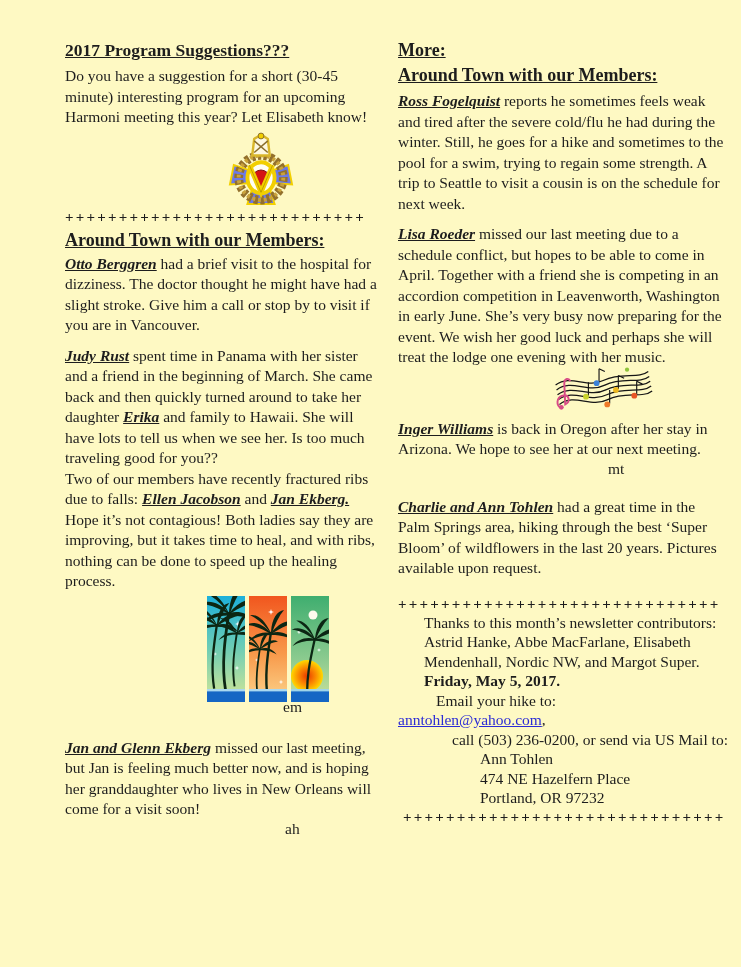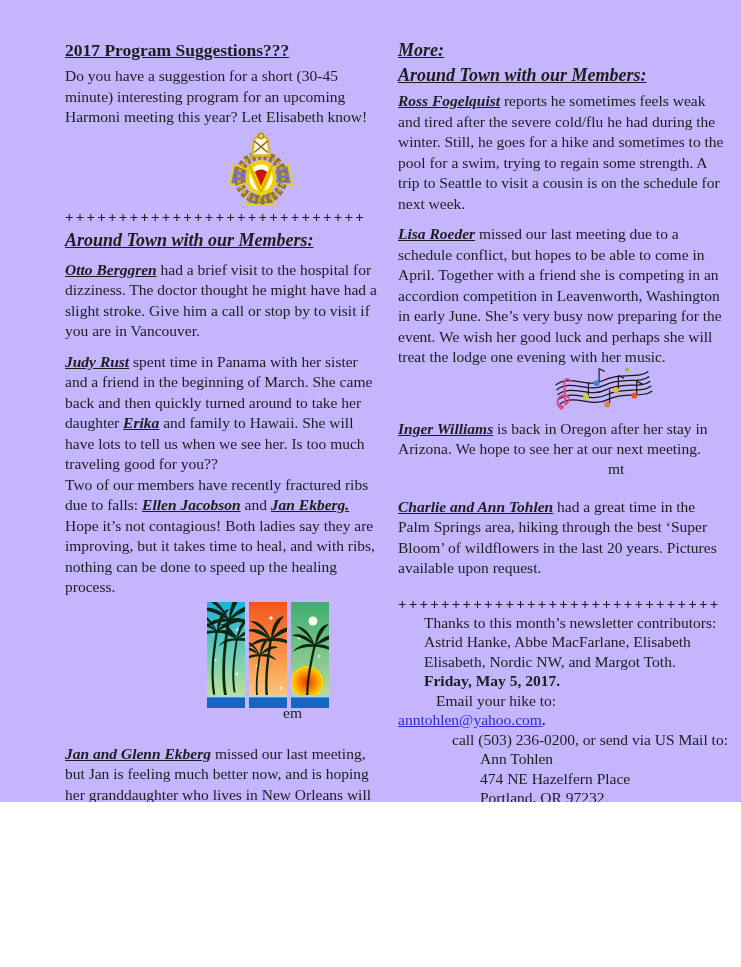--- a/index.html
+++ b/index.html
@@ -1,26 +1,26 @@
 <!DOCTYPE html>
 <html><head>
 <meta charset="utf-8">
 <style>
   * { margin:0; padding:0; box-sizing:border-box; }
   html,body { background:#ffffff; }
   .page {
-    position:relative; width:741px; height:802px; background:#c4b5fd;
+    position:relative; width:741px; height:967px; background:#fef9c3;
     overflow:hidden; font-family:"Liberation Serif","DejaVu Serif",serif;
     color:#1d1d1d;
   }
   .col { position:absolute; top:38px; font-size:15.5px; line-height:20.5px; }
   .col-left  { left:65px;  width:313px; }
   .col-right { left:398px; width:332px; }
   .h1 { font-size:17.5px; line-height:24px; font-weight:bold; text-decoration:underline; margin-bottom:4px; }
-  .h2 { font-size:18px; line-height:25px; font-weight:bold; font-style:italic; text-decoration:underline; }
+  .h2 { font-size:18px; line-height:25px; font-weight:bold; text-decoration:underline; }
   .member { font-weight:bold; font-style:italic; text-decoration:underline; }
   p.para { margin:0 0 10px 0; }
   .plus-row { font-weight:bold; letter-spacing:2.2px; font-size:15px; line-height:18px; white-space:nowrap; }
   .initials { line-height:18px; }
   .emblem-wrap { margin:-6px 0 2px 163px; height:74px; }
   .palms-wrap  { margin:-6px 0 0 142px; height:106px; }
   .music-wrap  { margin:-8px 0 0 147px; height:56px; }
   .contrib { line-height:19.5px; }
   .contrib .ln    { margin-left:26px; }
   .contrib .ln-b  { margin-left:26px; font-weight:bold; }
@@ -57,21 +57,21 @@
         <path d="M25,24 L27,7 Q34,1 41,7 L43,24 Z" fill="#fdf8e0" stroke="#d9b62a" stroke-width="2.5"></path>
         <path d="M27,9 L41,21 M41,9 L27,21" stroke="#8a6d2a" stroke-width="1.5"></path>
         <circle cx="34" cy="4" r="3" fill="#f2cf00" stroke="#8a6d2a" stroke-width="1"></circle>
       </svg>
     </div>
 
     <div class="plus-row">++++++++++++++++++++++++++++</div>
 
     <div class="h2" style="margin-top:2px;">Around Town with our Members:</div>
 
-    <p class="para" style="margin-top:7px;"><span class="member">Otto Berggren</span><span> had a brief visit to the hospital for dizziness.  The doctor thought he might have had a slight stroke.  Give him a call or stop by to visit if you are in Vancouver.</span></p>
+    <p class="para" style="margin-top:1px;"><span class="member">Otto Berggren</span><span> had a brief visit to the hospital for dizziness.  The doctor thought he might have had a slight stroke.  Give him a call or stop by to visit if you are in Vancouver.</span></p>
 
     <p class="para" style="margin-bottom:0;"><span class="member">Judy Rust</span><span> spent time in Panama with her sister and a friend in the beginning of March. She came back and then quickly turned around to take her daughter </span><span class="member">Erika</span><span> and family to Hawaii.  She will have lots to tell us when we see her.  Is too much traveling good for you??</span></p>
 
     <p class="para"><span>Two of our members have recently fractured ribs due to falls:  </span><span class="member">Ellen Jacobson</span><span> and </span><span class="member">Jan Ekberg.</span><span>  Hope it’s not contagious! Both ladies say they are improving, but it takes time to heal, and with ribs, nothing can be done to speed up the healing process.</span></p>
 
     <div class="palms-wrap">
       <svg width="122" height="106" viewBox="0 0 122 106">
         <defs>
           <linearGradient id="sky1" x1="0" y1="0" x2="0" y2="1">
             <stop offset="0" stop-color="#1db0da"></stop>
@@ -200,21 +200,21 @@
 
     <div class="initials" style="margin-left:210px;">mt</div>
 
     <p class="para" style="margin-top:19px; margin-bottom:0;"><span class="member">Charlie and Ann Tohlen</span><span> had a great time in the Palm Springs area, hiking through the best ‘Super Bloom’ of wildflowers in the last 20 years.   Pictures available upon request.</span></p>
 
     <div class="plus-row" style="margin-top:16px;">++++++++++++++++++++++++++++++</div>
 
     <div class="contrib">
       <div class="ln">Thanks to this month’s newsletter contributors:</div>
       <div class="ln">Astrid Hanke, Abbe MacFarlane, Elisabeth</div>
-      <div class="ln">Elisabeth, Nordic NW, and Margot Toth.</div>
+      <div class="ln">Mendenhall, Nordic NW, and Margot Super.</div>
       <div class="ln-b">Friday, May 5, 2017.</div>
       <div class="ln-email">Email your hike to:</div>
       <div class="ln-link"><a class="email-link" href="#">anntohlen@yahoo.com</a><span>,</span></div>
       <div class="ln-call">call (503) 236-0200, or send via US Mail to:</div>
       <div class="ln-addr">Ann Tohlen</div>
       <div class="ln-addr">474  NE Hazelfern Place</div>
       <div class="ln-addr">Portland, OR   97232</div>
     </div>
 
     <div class="plus-row" style="margin-left:5px;">++++++++++++++++++++++++++++++</div>

